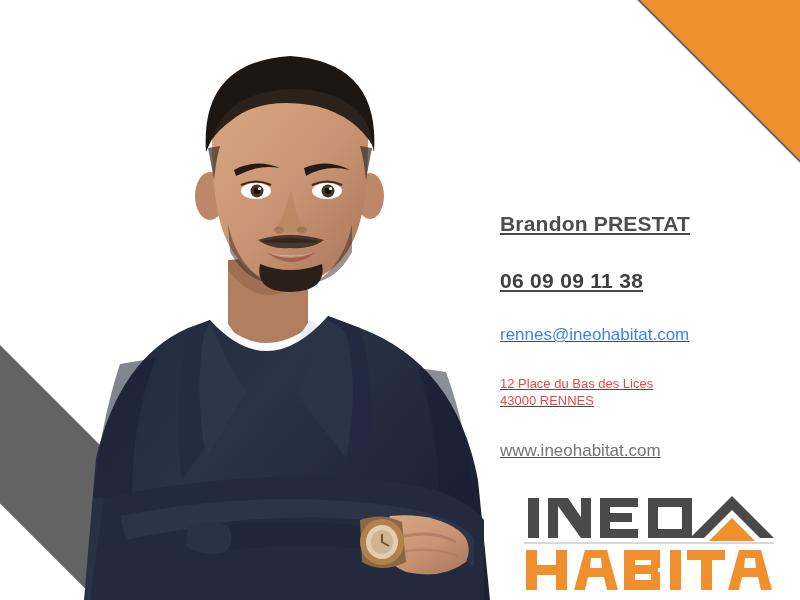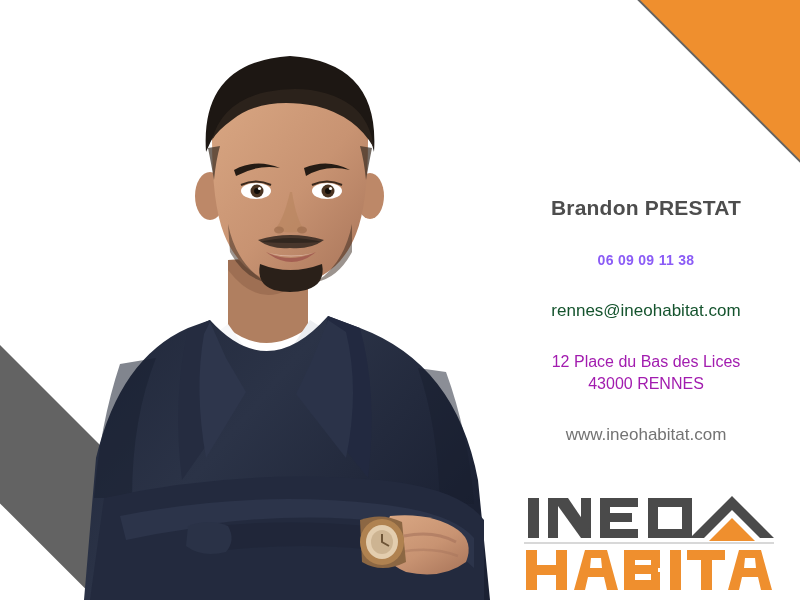--- a/index.html
+++ b/index.html
@@ -78,57 +78,58 @@
     width: 450px;
     height: 572px;
     z-index: 5;
   }
   #portrait svg { display: block; width: 100%; height: 100%; }
 
   
   #contact {
     position: absolute;
     left: 500px;
-    top: 196px;
+    top: 212px;
     width: 292px;
     z-index: 8;
-    text-align: center;
+    text-align: left;
     color: #4a4a4a;
+    text-decoration: underline;
   }
 
   #name {
     font-size: 21px;
     font-weight: bold;
     letter-spacing: 0.2px;
     color: #4d4d4d;
     margin: 0 0 34px 0;
     line-height: 1.1;
   }
 
   #phone {
-    font-size: 14px;
+    font-size: 21px;
     font-weight: bold;
-    color: #8b5cf6;
+    color: #404040;
     letter-spacing: 0.3px;
     margin: 0 0 34px 0;
     line-height: 1.1;
   }
 
   #email {
     font-size: 17px;
     font-weight: normal;
-    color: #14532d;
+    color: #3b82f6;
     margin: 0 0 30px 0;
     line-height: 1.1;
   }
 
   #address {
-    font-size: 16px;
+    font-size: 13px;
     font-weight: normal;
-    color: #a21caf;
+    color: #ef4444;
     margin: 0 0 32px 0;
     line-height: 1.35;
   }
   #address .line { display: block; }
 
   #website {
     font-size: 17px;
     font-weight: normal;
     color: #737373;
     margin: 0;

